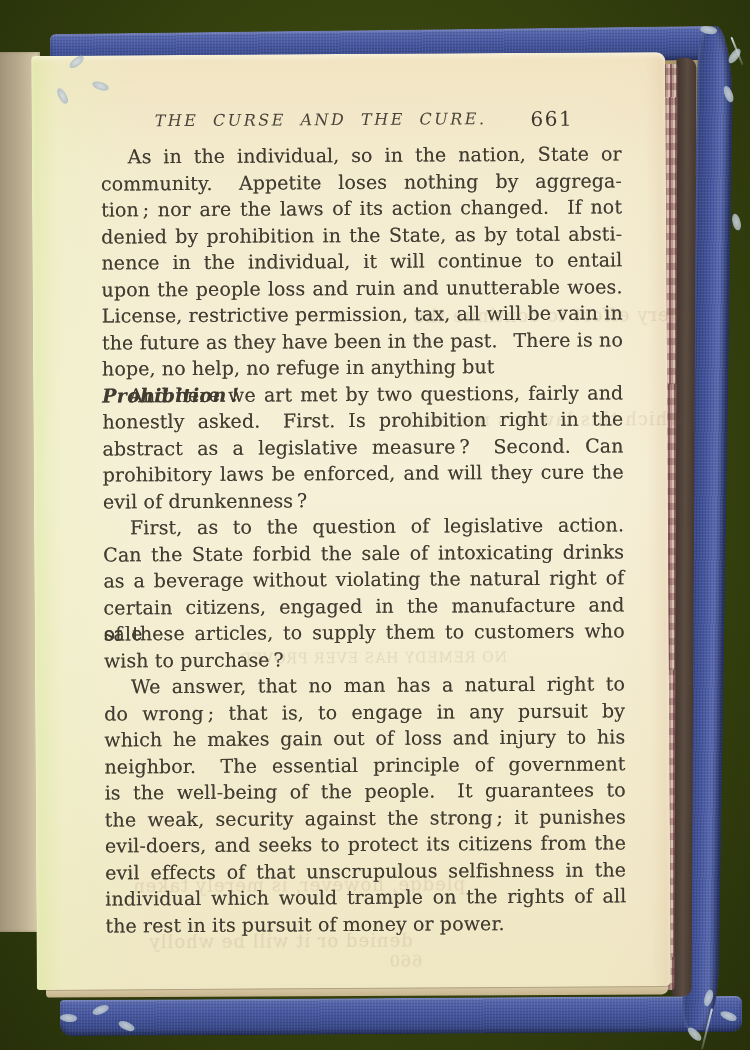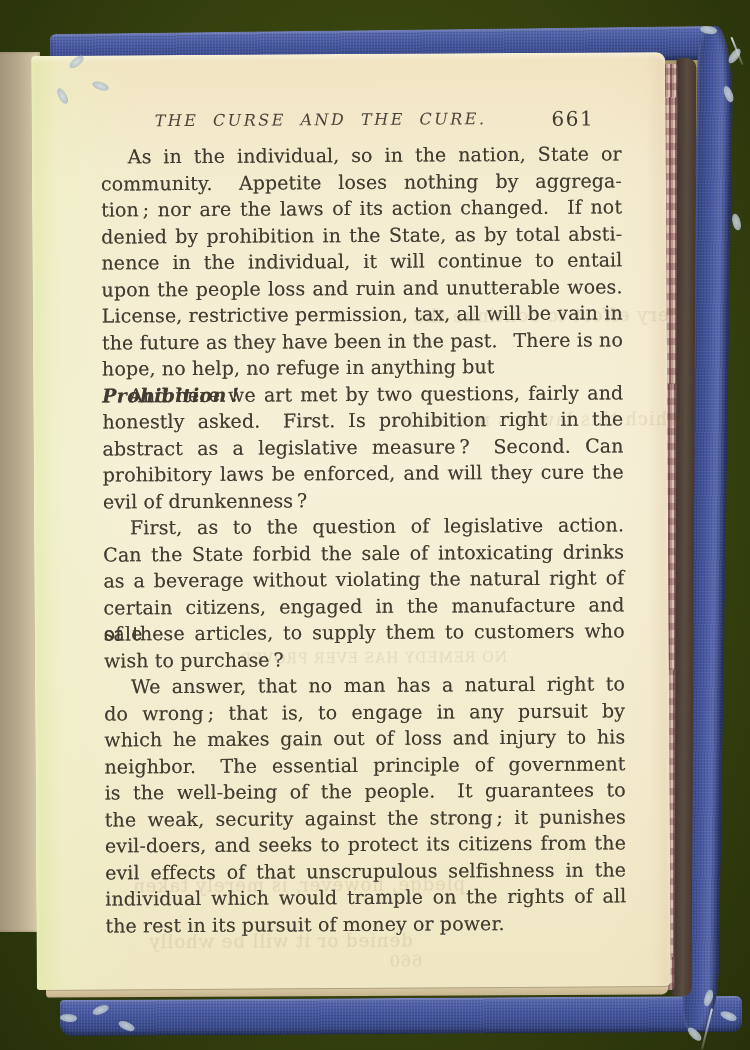--- a/index.html
+++ b/index.html
@@ -79,21 +79,21 @@
       linear-gradient(180deg, #f1e4c2 0%, var(--page-cream) 14%, #f6f0d8 46%, #f3ebcd 78%, #efe6c3 100%);
     box-shadow: 0 1px 0 rgba(60,50,30,.25), inset 0 3px 5px rgba(255,255,245,.5);
   }
 
   .running-head {
     position:absolute; left:69px; top:56px; width:440px; text-align:center;
     font-style:italic; font-size:16px; letter-spacing:2.5px; word-spacing:7px;
     color:#4a443b;
   }
   .page-number {
-    position:absolute; left:520px; top:54px; width:60px;
+    position:absolute; left:499px; top:54px; width:60px;
     font-size:20px; letter-spacing:1.5px; color:#3f3a31;
   }
 
   .textblock { position:absolute; left:69px; top:88px; width:521px; z-index:2; }
   .line {
     height:26.5px; line-height:26.5px; font-size:19px; letter-spacing:0.1px;
     color:var(--ink); white-space:normal;
     text-shadow: 0 0 0.5px rgba(64,56,44,.55);
   }
   .line.just { text-align:justify; text-align-last:justify; }

